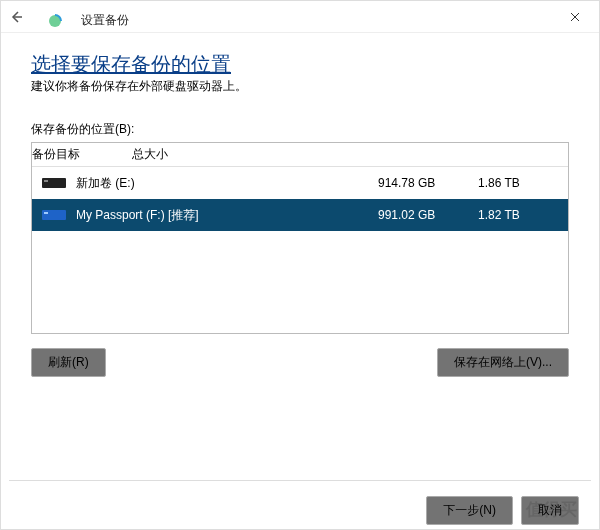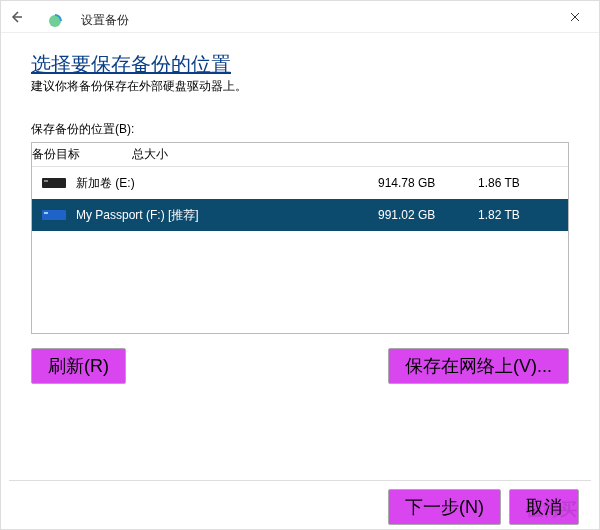--- a/index.html
+++ b/index.html
@@ -89,23 +89,23 @@
       background: #0c4a6e;
       color: #fff;
     }
     .btn-row {
       display: flex;
       margin-top: 14px;
       gap: 8px;
     }
     .btn {
       border: 1px solid #aaa;
-      background: #d946ef;
+      background: #737373;
       padding: 5px 16px;
-      font-size: 18px;
+      font-size: 12px;
       cursor: pointer;
       border-radius: 2px;
       font-family: inherit;
       text-align: right;
     }
     .btn-row .spacer { flex: 1; }
     .footer {
       position: absolute;
       bottom: 4px;
       right: 20px;

